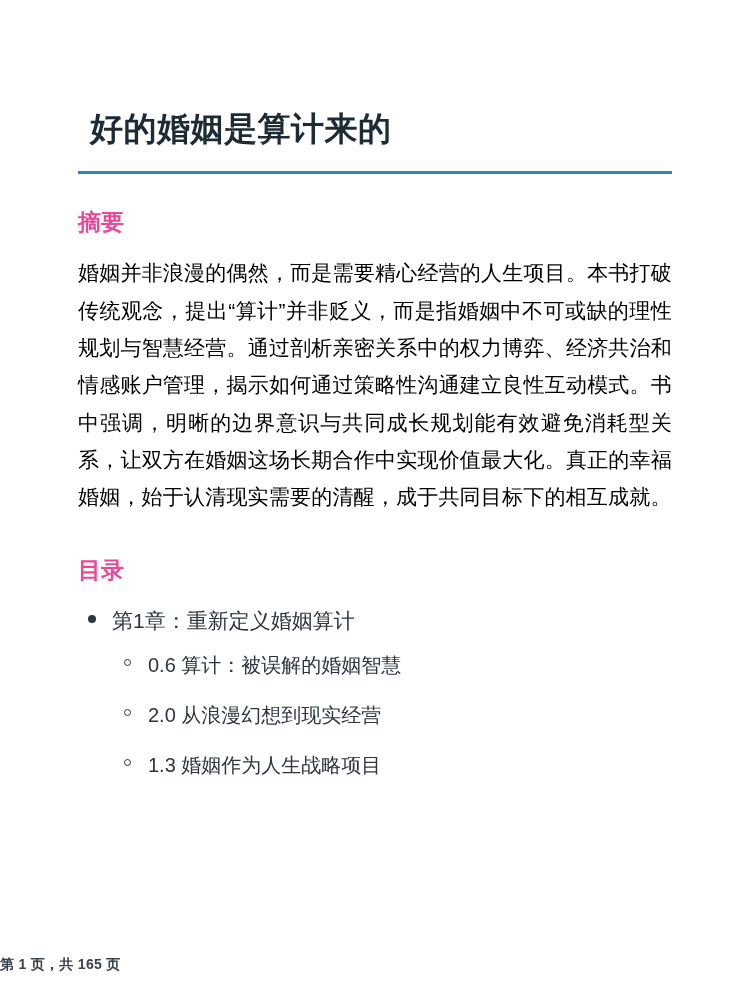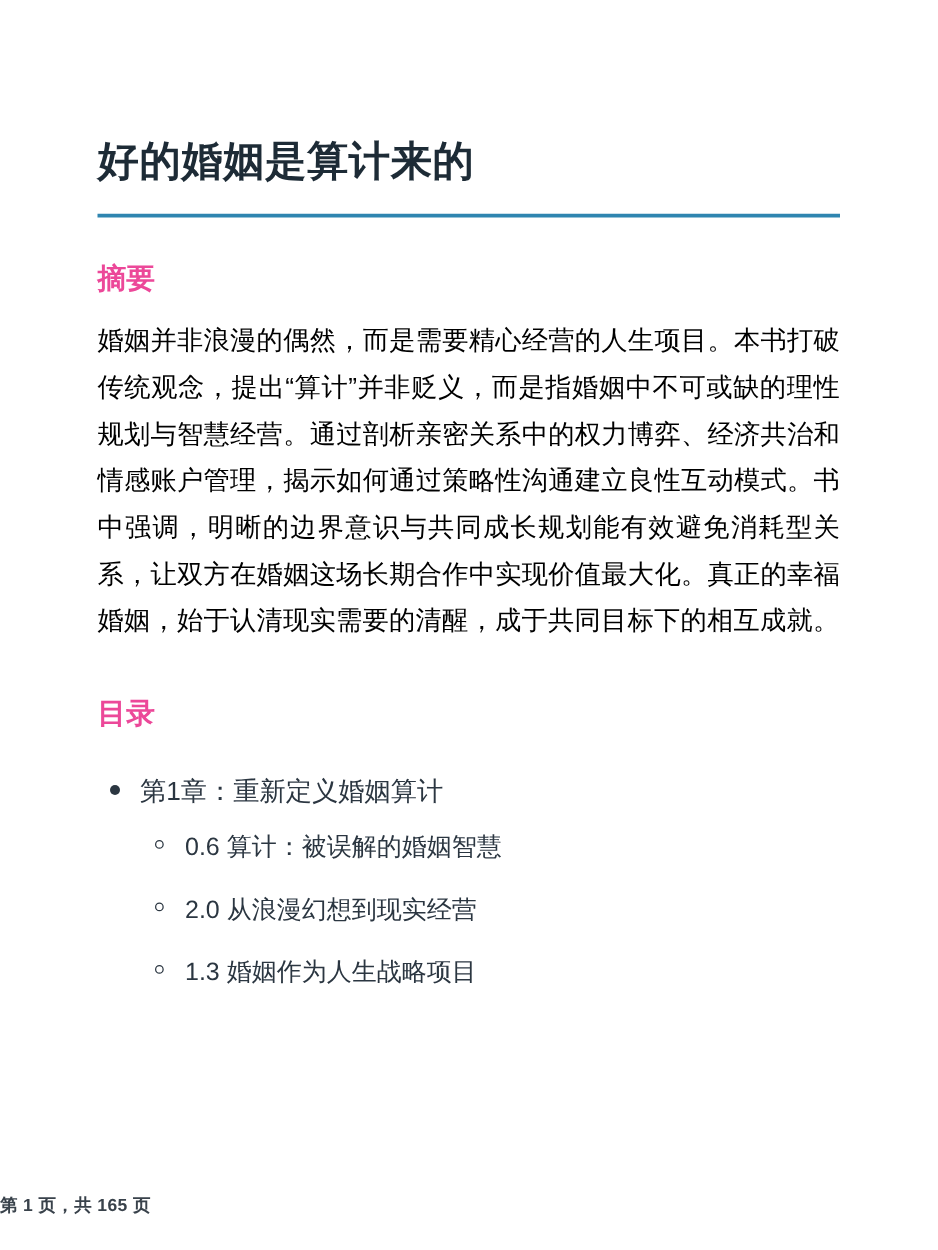--- a/index.html
+++ b/index.html
@@ -20,21 +20,21 @@
     width: 750px;
     height: 1000px;
     padding: 108px 78px 0 78px;
     position: relative;
   }
   .doc-title {
     font-size: 33px;
     font-weight: bold;
     letter-spacing: 0.5px;
     color: #1d2b36;
-    margin: 0 0 22px 0;
+    margin: 0 0 22px 12px;
     line-height: 1.25;
   }
   .title-rule {
     height: 3px;
     background: #2f85b0;
     width: 100%;
     margin: 0 0 34px 0;
   }
   .section-heading {
     font-size: 23px;
@@ -46,21 +46,21 @@
   .abstract-text {
     font-size: 21px;
     line-height: 1.78;
     color: #000000;
     margin: 0 0 40px 0;
     text-align: justify;
     letter-spacing: 0.2px;
   }
   .toc-heading {
     margin-top: 6px;
-    margin-bottom: 32px;
+    margin-bottom: 19px;
   }
   ul.toc-list {
     list-style: none;
     margin: 0;
     padding: 0;
   }
   ul.toc-list > li.chapter {
     position: relative;
     padding-left: 34px;
     font-size: 21px;

